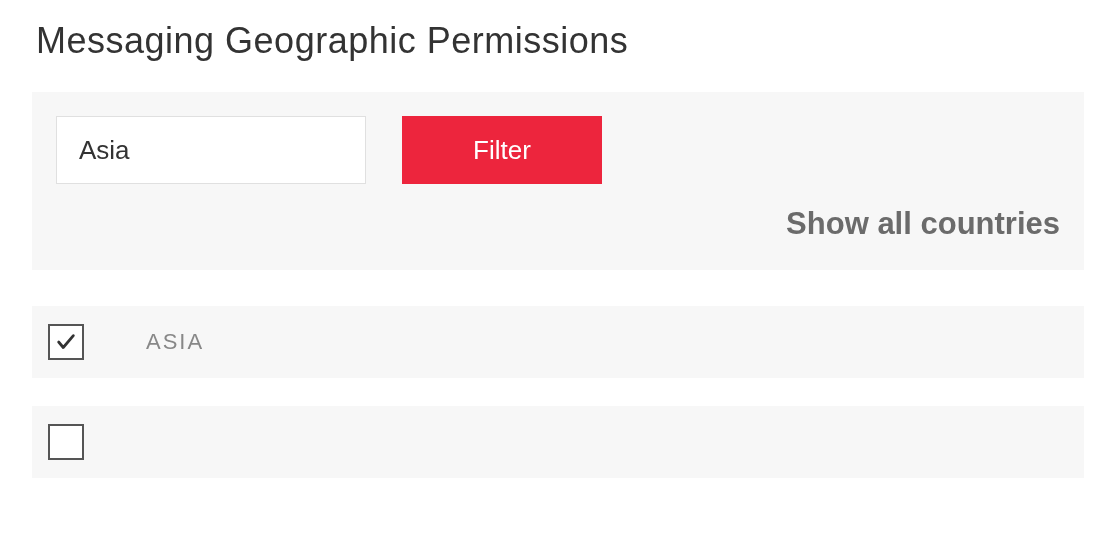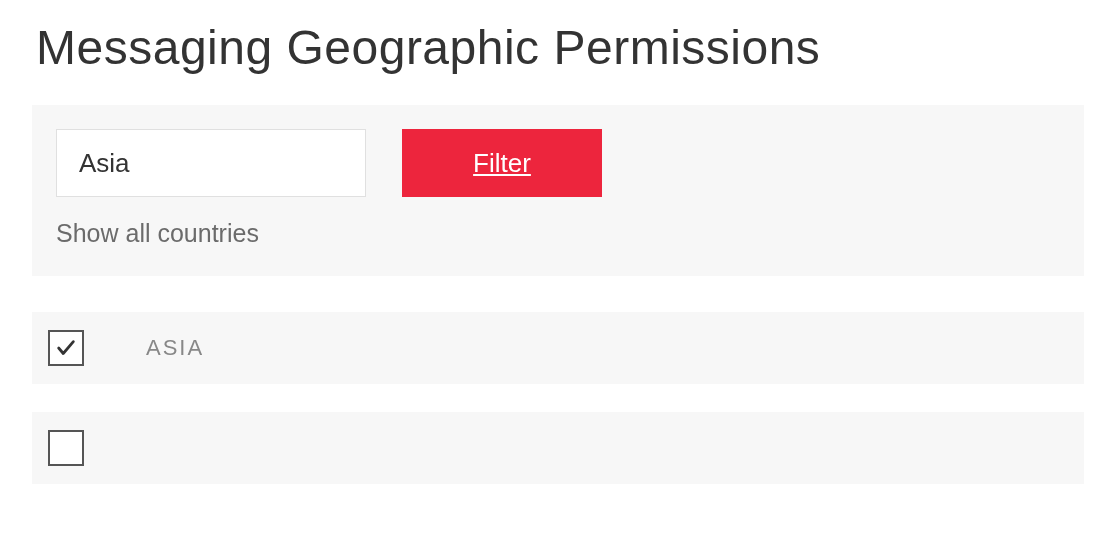--- a/index.html
+++ b/index.html
@@ -8,21 +8,21 @@
       box-sizing: border-box;
     }
     body {
       font-family: -apple-system, BlinkMacSystemFont, "Segoe UI", "Helvetica Neue", Arial, sans-serif;
       background: #ffffff;
       width: 1116px;
       height: 555px;
       padding: 0;
     }
     .page-title {
-      font-size: 48px;
+      font-size: 36px;
       font-weight: 300;
       color: #333333;
       margin: 20px 2px 30px 36px;
       letter-spacing: 0.5px;
     }
     .filter-panel {
       background: #f7f7f7;
       margin: 0 32px 36px 32px;
       padding: 24px 24px 28px 24px;
     }
@@ -45,30 +45,29 @@
     }
     .filter-button {
       width: 200px;
       height: 68px;
       background: #ed253d;
       color: #ffffff;
       border: none;
       font-size: 26px;
       cursor: pointer;
       font-family: inherit;
-      text-decoration: underline;
     }
     .show-all-link {
       display: block;
-      text-align: left;
-      font-size: 25px;
+      text-align: right;
+      font-size: 31px;
       color: #6b6b6b;
       cursor: pointer;
       text-decoration: none;
-      font-weight: 400;
+      font-weight: 700;
     }
     .region-row {
       display: flex;
       align-items: center;
       background: #f7f7f7;
       margin: 0 32px 28px 32px;
       padding: 18px 16px;
       gap: 62px;
     }
     .checkbox {

